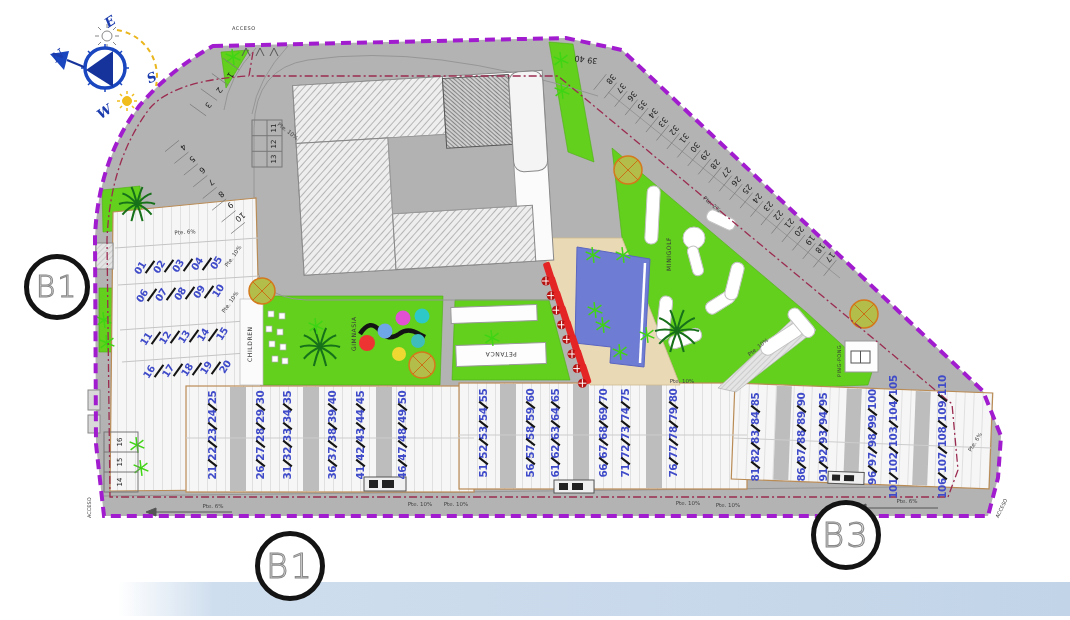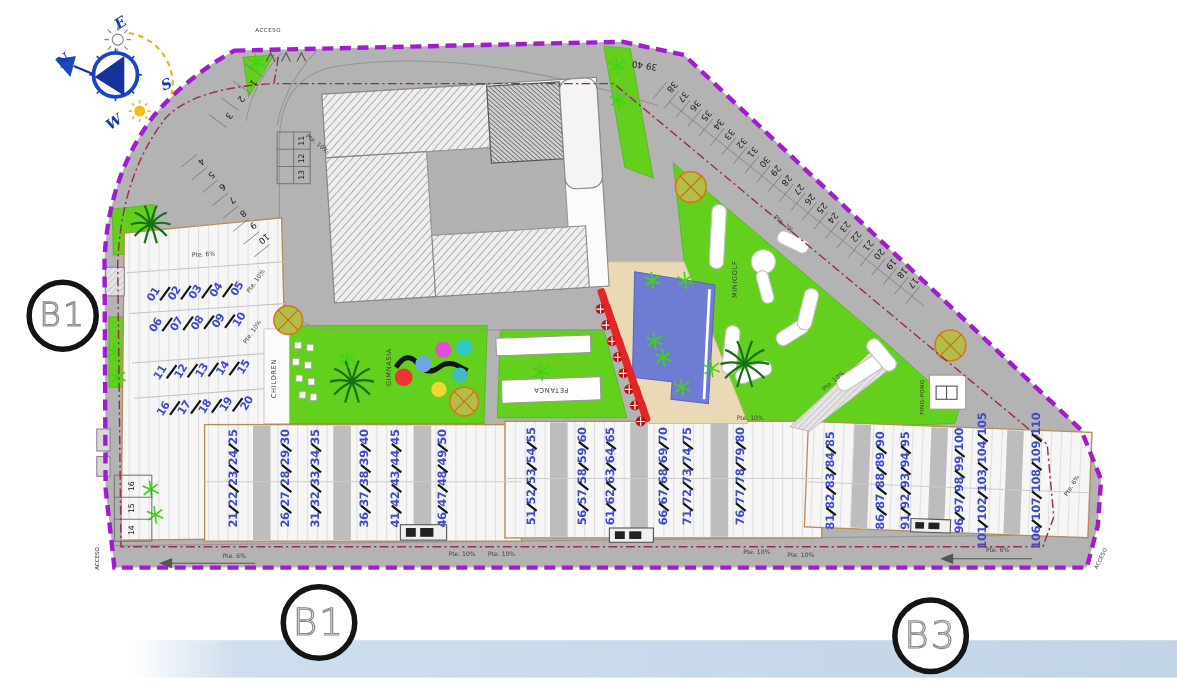--- a/index.html
+++ b/index.html
@@ -470,21 +470,21 @@
   <div class="cdir" style="left:105px;top:14px;transform:rotate(-33deg);">E</div>
   <div class="cdir" style="left:147px;top:70px;transform:rotate(-24deg);">S</div>
   <div class="cdir" style="left:97px;top:104px;transform:rotate(-35deg);">W</div>
 
   <div class="bcircle" style="left:24px;top:254px;width:66px;height:66px;">
     <span style="font-size:30px;">B1</span>
   </div>
   <div class="bcircle" style="left:255px;top:531px;width:70px;height:70px;">
     <span>B1</span>
   </div>
-  <div class="bcircle" style="left:811px;top:543px;width:70px;height:70px;">
+  <div class="bcircle" style="left:811px;top:500px;width:70px;height:70px;">
     <span>B3</span>
   </div>
 <div class="slope" style="left: 288px; top: 131px; transform: translate(-50%, -50%) rotate(38deg);">Pte. 10%</div>
       <div class="slope" style="left: 185px; top: 232px; transform: translate(-50%, -50%) rotate(-4deg);">Pte. 6%</div>
       <div class="slope" style="left: 233px; top: 256px; transform: translate(-50%, -50%) rotate(-55deg);">Pte. 10%</div>
       <div class="slope" style="left: 230px; top: 302px; transform: translate(-50%, -50%) rotate(-55deg);">Pte. 10%</div>
       <div class="slope" style="left: 712px; top: 204px; transform: translate(-50%, -50%) rotate(40deg);">Pte. 2%</div>
       <div class="slope" style="left: 758px; top: 347px; transform: translate(-50%, -50%) rotate(-40deg);">Pte. 10%</div>
       <div class="slope" style="left: 682px; top: 381px; transform: translate(-50%, -50%);">Pte. 10%</div>
       <div class="slope" style="left: 213px; top: 506px; transform: translate(-50%, -50%);">Pte. 6%</div>

